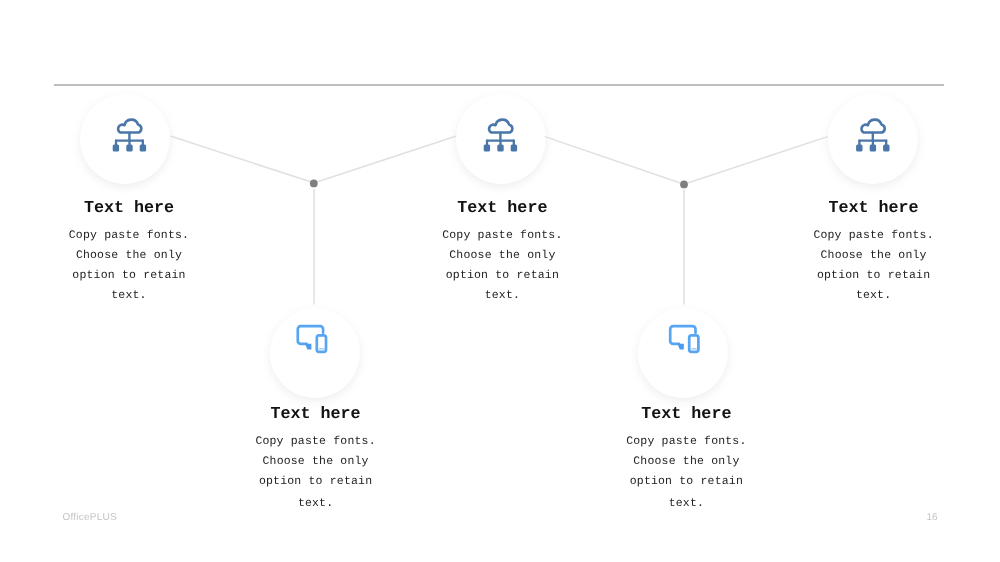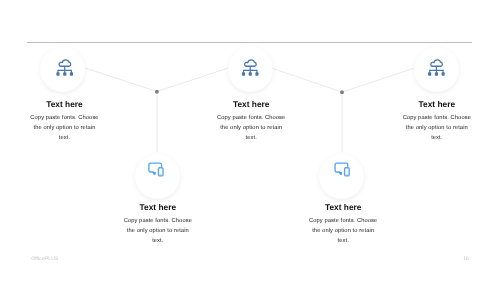--- a/index.html
+++ b/index.html
@@ -13,21 +13,21 @@
     text-rendering:geometricPrecision;
   }
   .slide { position:absolute; left:0; top:0; width:500px; height:281px; }
   svg.overlay { position:absolute; left:0; top:0; width:500px; height:281px; }
   .topline { position:absolute; left:27.2px; top:41.6px; width:445px; height:1.1px; background:#bdbdbd; }
   .circle {
     position:absolute; border-radius:50%;
     background:#ffffff;
     box-shadow:0 1.5px 4px rgba(140,140,142,0.15);
   }
-  .block { position:absolute; text-align:center; filter:opacity(1); }
+  .block { position:absolute; text-align:center; filter:opacity(1);font-family:Liberation Mono, monospace; }
   .title { font-size:8.35px; font-weight:bold; color:#131313; letter-spacing:0.0px; }
   .body { font-size:5.75px; color:#222222; letter-spacing:0.09px; line-height:10.3px; margin-top:3.7px; width:70px; margin-left:auto; margin-right:auto; }
   .brand { filter:opacity(1); position:absolute; left:31.2px; top:255.6px; font-size:5.0px; color:#c4c4c4; letter-spacing:0.12px; }
   .pageno { filter:opacity(1); position:absolute; left:459px; top:255.6px; font-size:5.0px; color:#c4c4c4; width:14px; text-align:center;}
 </style>
 </head>
 <body>
 
 <div class="slide">
   <div class="topline"></div>

